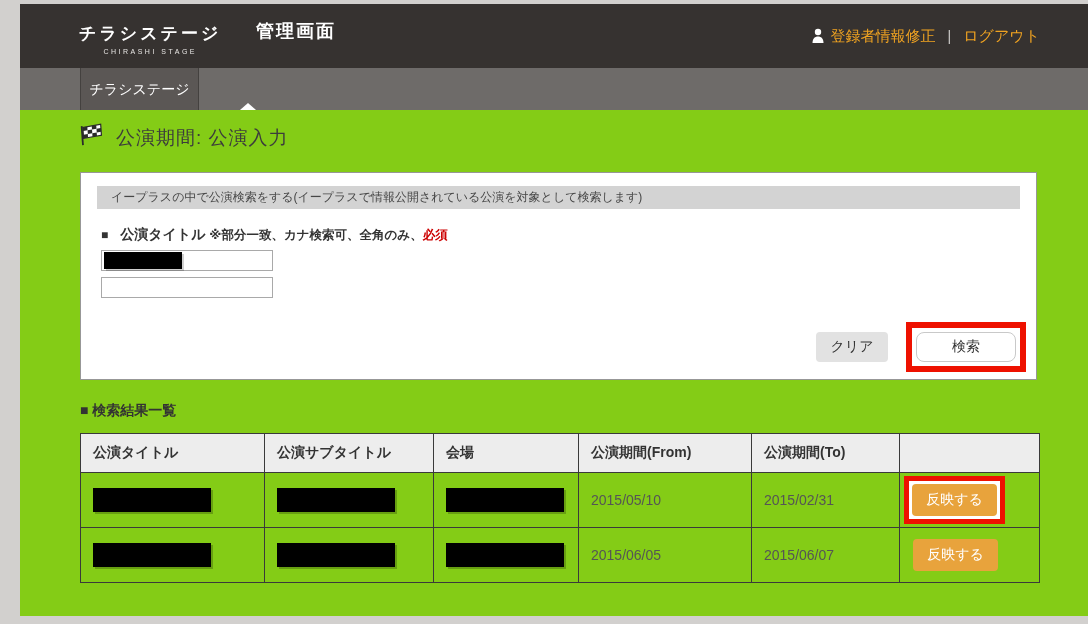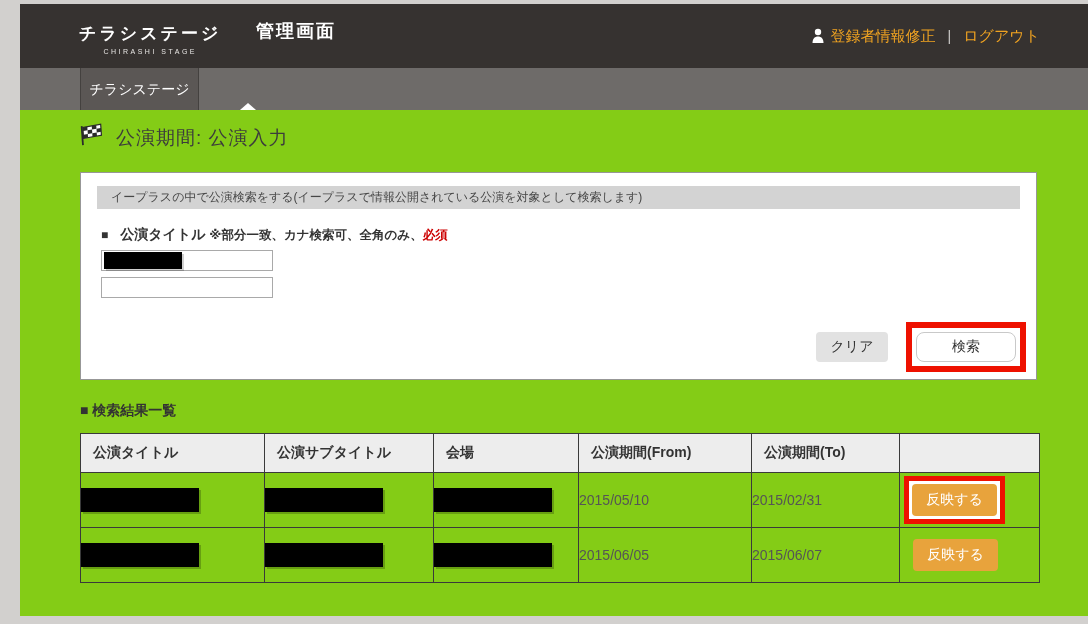--- a/index.html
+++ b/index.html
@@ -44,21 +44,21 @@
   .panel-buttons { position:absolute; right:10px; bottom:7px; display:flex; align-items:center; gap:18px; }
   .btn-clear { width:72px; height:30px; background:#e2e2e2; border:none; border-radius:4px; font-size:14px; color:#333; cursor:pointer; font-family:inherit; }
   .annotate { border:6px solid var(--c-annotation,#ee1100); padding:4px; background:#fff; }
   .btn-search { width:100px; height:30px; background:#fff; border:1px solid #c9c9c9; border-radius:8px; font-size:14px; color:#333; cursor:pointer; font-family:inherit; }
 
   
   .results-title { position:absolute; left:60px; top:398px; font-size:14px; font-weight:bold; color:#333; }
   .results-table { position:absolute; left:60px; top:429px; width:959px; border-collapse:collapse; table-layout:fixed; }
   .results-table th, .results-table td { border:1px solid #3a3a3a; }
   .results-table th { height:39px; background:#ededed; font-size:14px; font-weight:bold; color:#333; text-align:left; padding-left:12px; }
-  .results-table td { height:55px; font-size:14px; color:#555; }
+  .results-table td { height:55px; font-size:14px; color:#555; padding-left:12px; }
   .col1{width:184px;} .col2{width:169px;} .col3{width:145px;} .col4{width:173px;} .col5{width:148px;} .col6{width:140px;}
   .redact-cell { width:118px; height:24px; background:#000; box-shadow:2px 2px 0 rgba(0,0,0,0.22); }
   .action-cell { padding-left:4px !important;margin-top:32px; }
   .btn-apply { width:85px; height:32px; background:var(--c-button,#e8a33c); color:#fff; border:none; border-radius:4px; font-size:14px; cursor:pointer; font-family:inherit; }
   .annotate-sm { display:inline-block; border:5px solid var(--c-annotation,#ee1100); padding:3px; background:#fff; vertical-align:middle; }
   .apply-plain { margin-left:9px; }
 </style>
 </head>
 <body>
 

